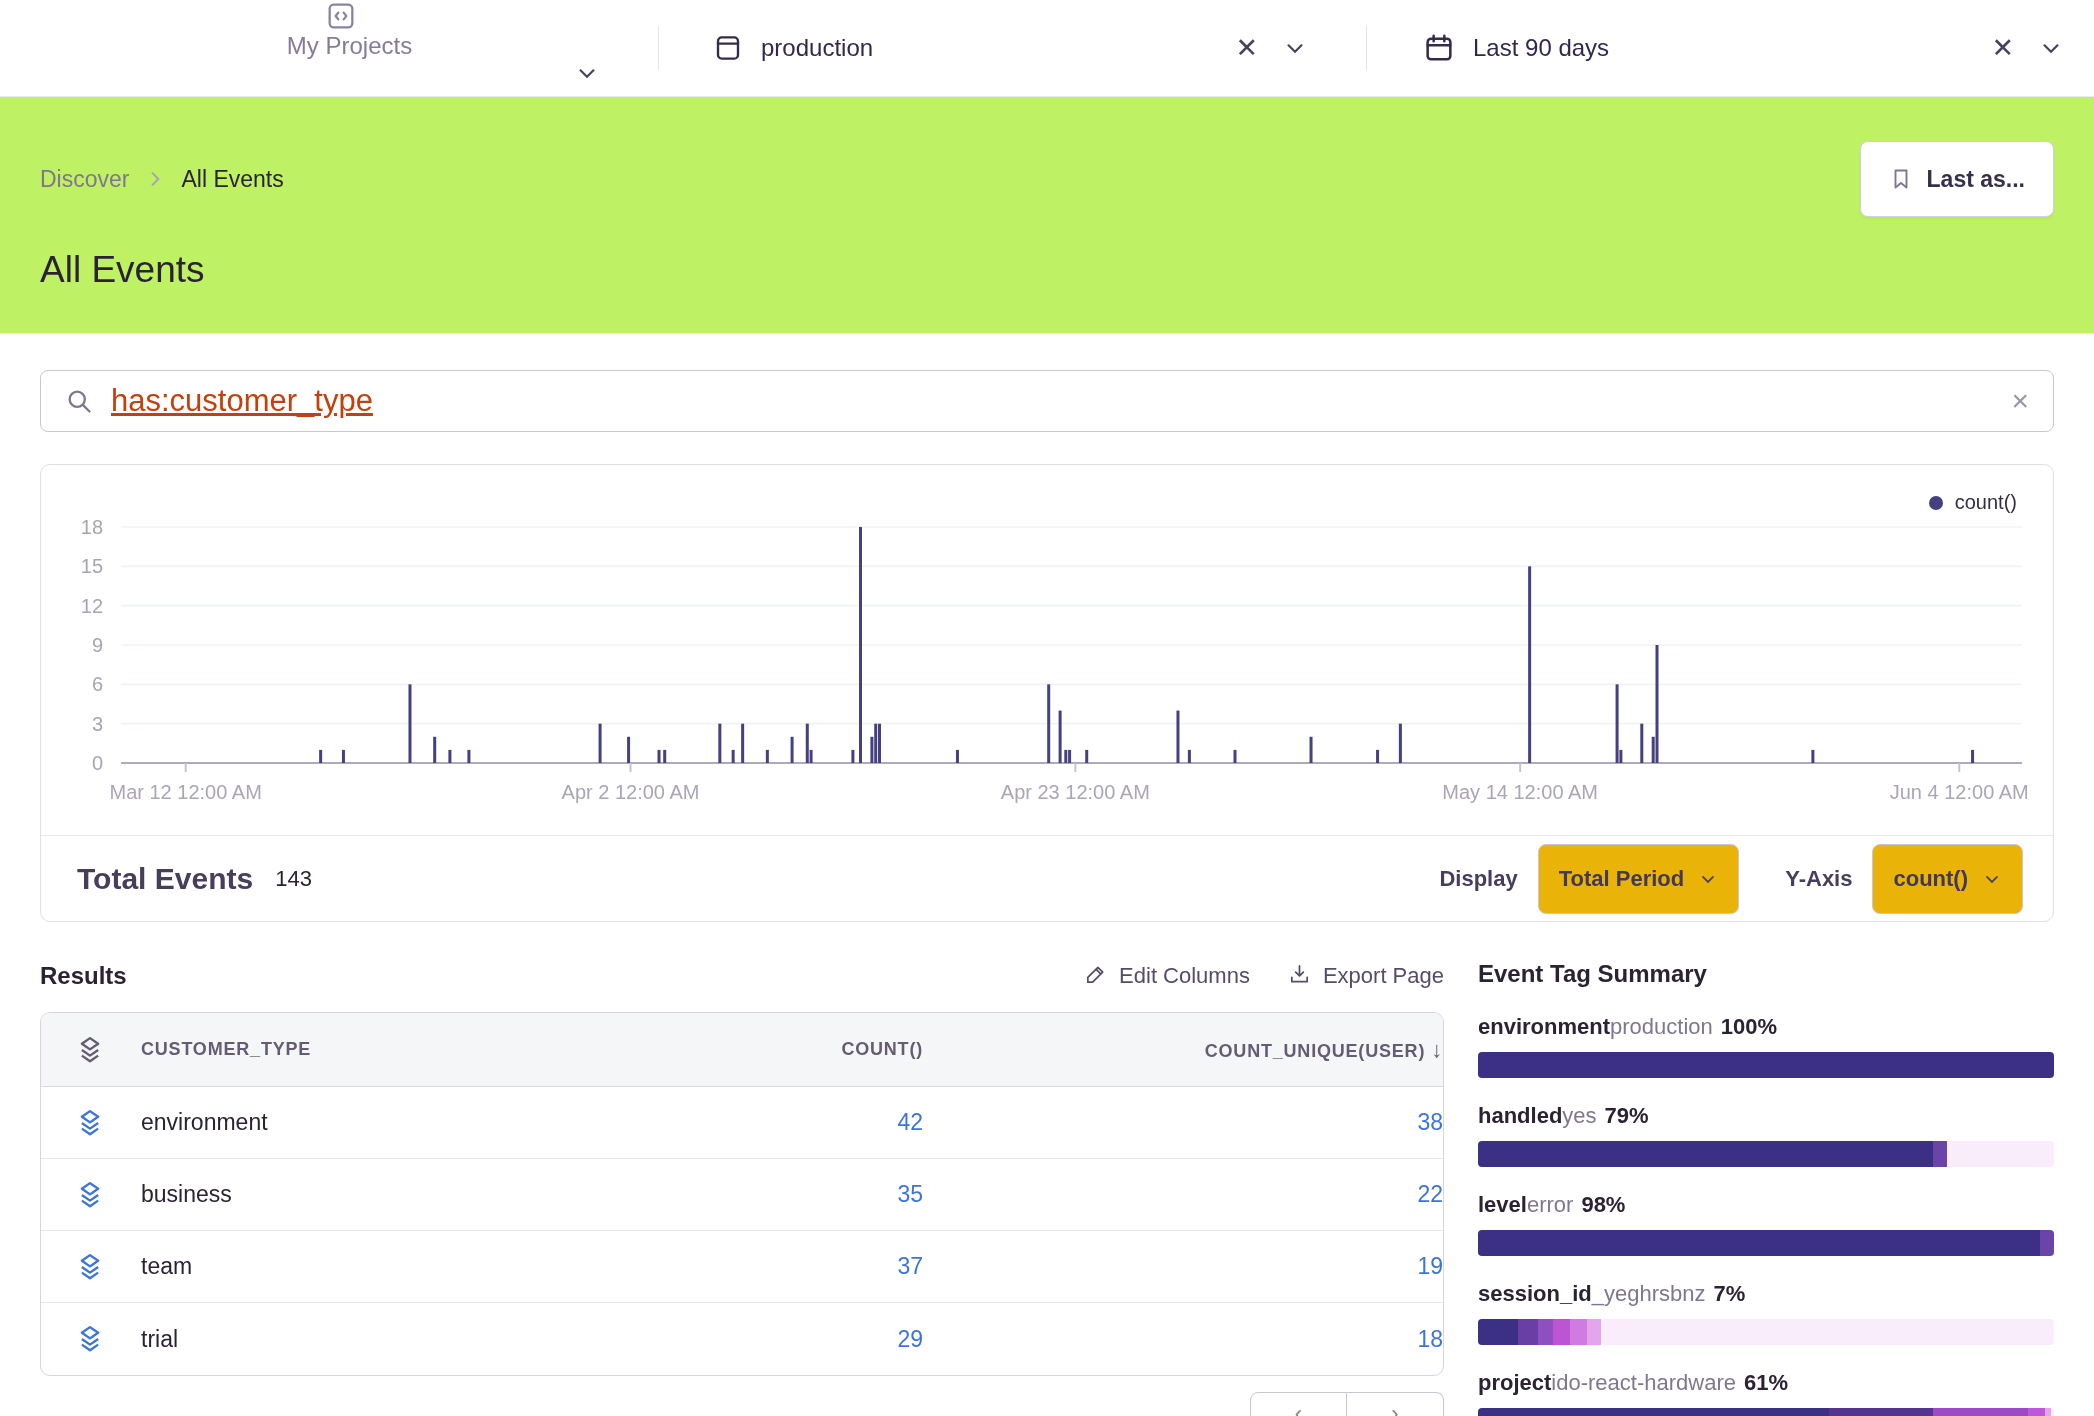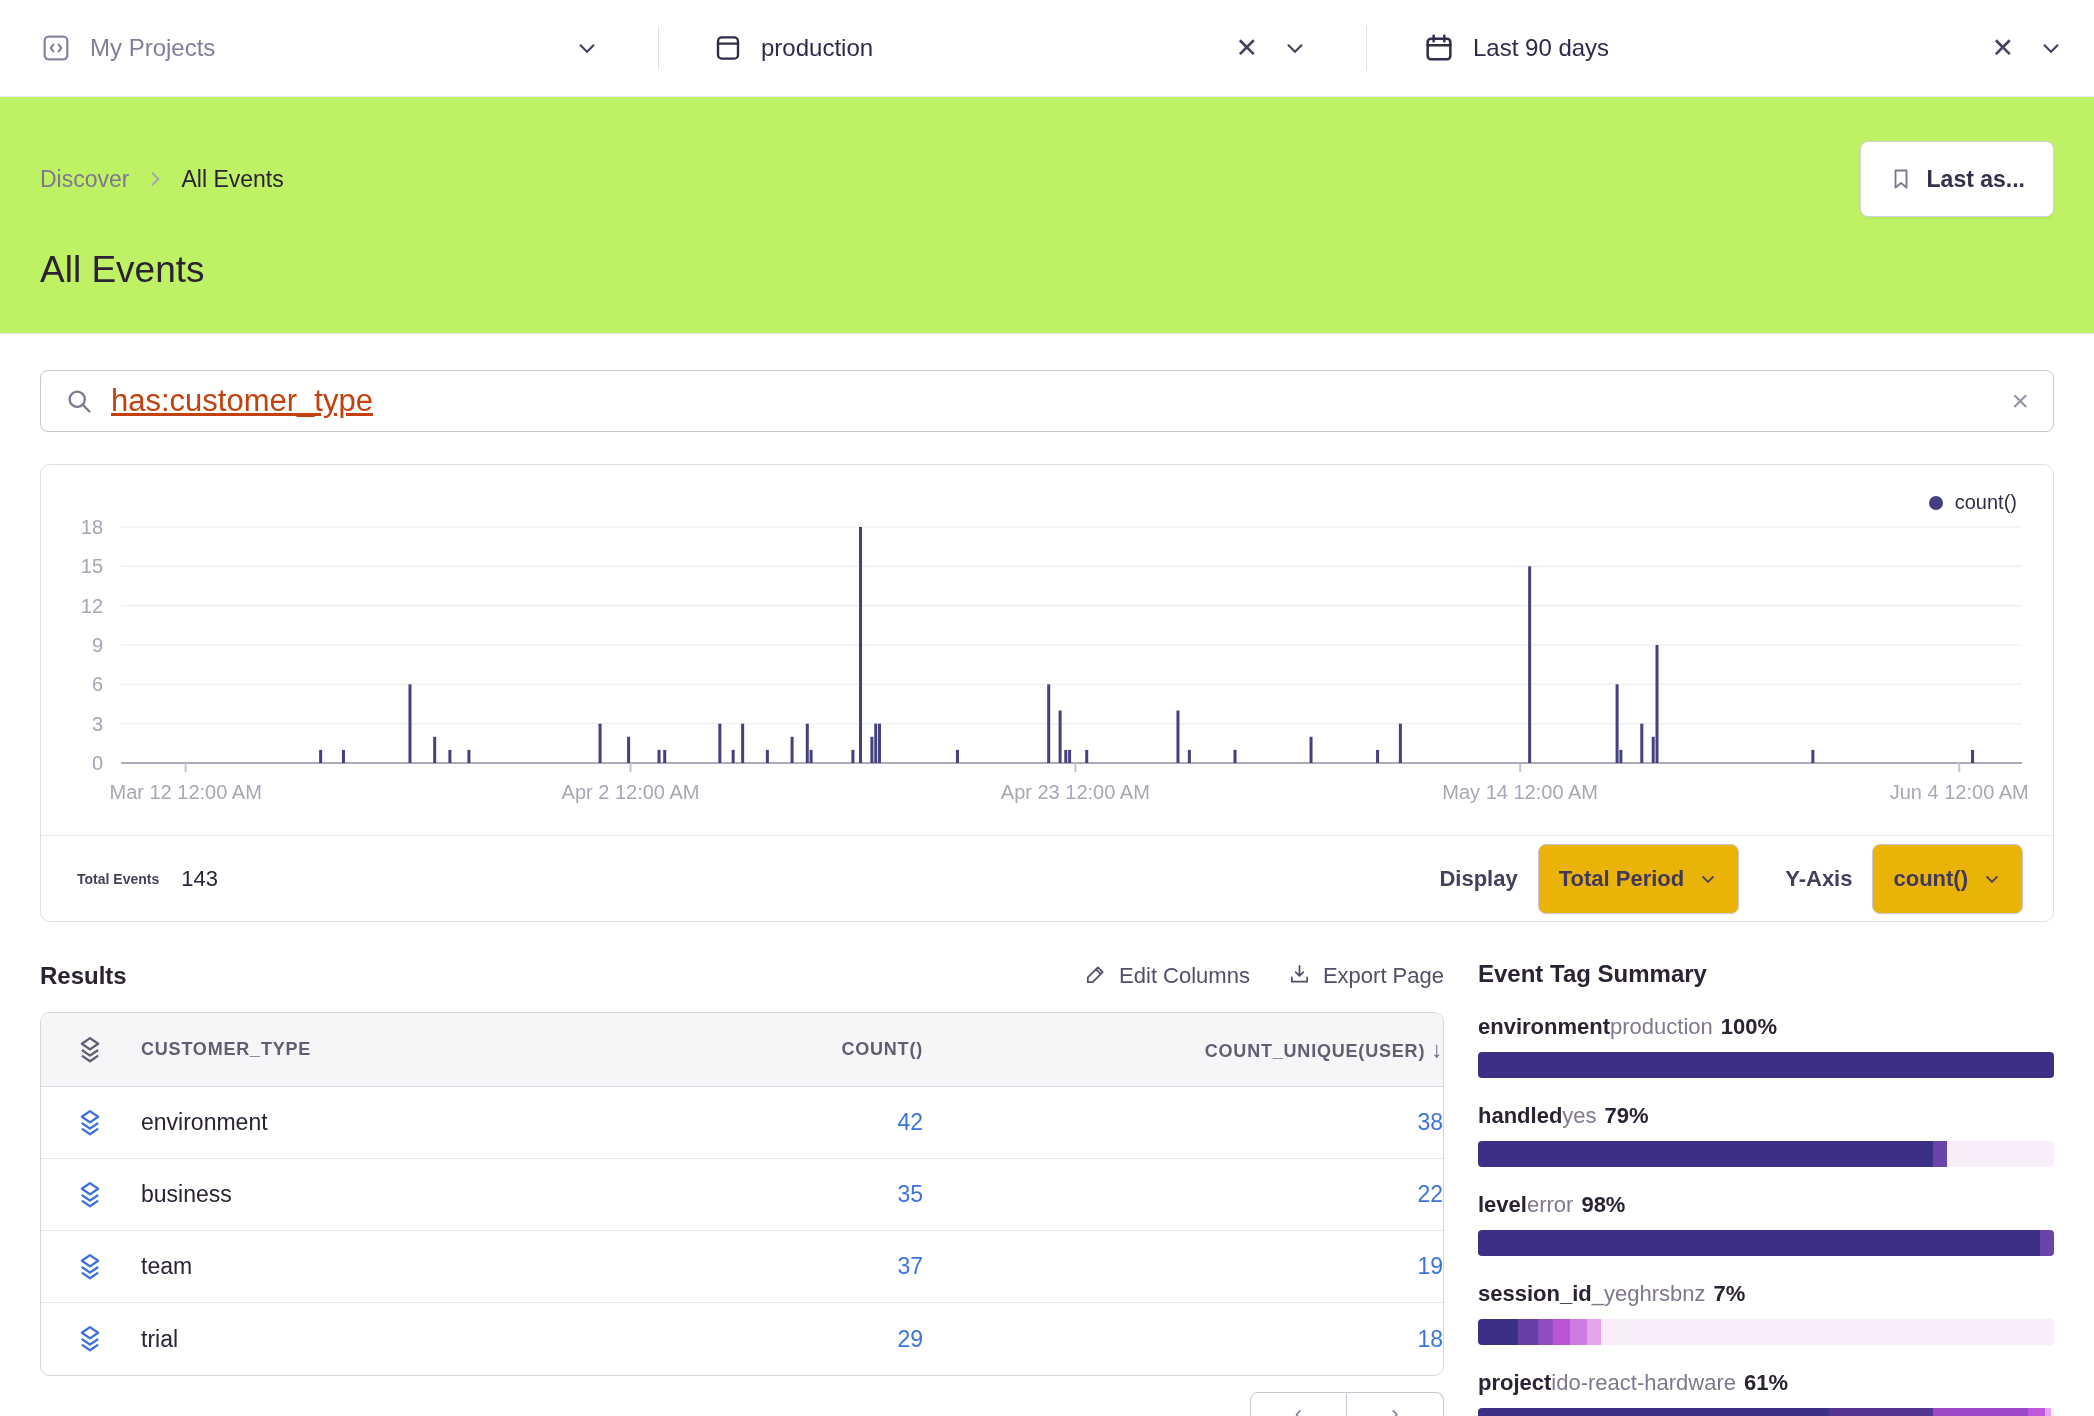--- a/index.html
+++ b/index.html
@@ -3,21 +3,21 @@
 <meta charset="utf-8">
 <style>
   * { margin:0; padding:0; box-sizing:border-box; }
   html,body { width:2094px; height:1416px; overflow:hidden; background:#fff;
     font-family:"Liberation Sans","DejaVu Sans",sans-serif; color:#2B2233; }
 
   
   .topbar { height:97px; display:flex; align-items:center; background:#fff;
     border-bottom:1px solid #ECE9EF; }
   .tb-sec { display:flex; align-items:center; height:100%; }
-  .tb-sec.s1 { width:658px; padding-left:40px; }
+  .tb-sec.s1 { width:658px; padding-left:23px;flex-direction:column; }
   .tb-sec.s2 { width:707px; padding-left:54px; }
   .tb-sec.s3 { flex:1; padding-left:56px; padding-right:30px; }
   .tb-divider { width:1px; height:44px; background:#E6E3EA; }
   .tb-label { font-size:24px; margin-left:18px; }
   .muted { color:#857C99; }
   .dark  { color:#32294A; font-weight:400; }
   .tb-controls { margin-left:auto; display:flex; align-items:center; gap:24px; }
   .s1 .tb-controls { margin-right:58px; }
   .s2 .tb-controls { margin-right:58px; }
   .xglyph { font-size:27px; color:#4A415E; line-height:1; cursor:pointer; }
@@ -43,21 +43,21 @@
   .search-clear { font-size:30px; color:#9B94A9; cursor:pointer; line-height:1; }
 
   
   .chart-card { position:relative; border:1.5px solid #E2DEE6; border-radius:10px; height:458px; background:#fff; }
   .legend { position:absolute; top:26px; right:36px; display:flex; align-items:center; gap:12px;
     font-size:20px; color:#342C48; }
   .legend-dot { width:14px; height:14px; border-radius:50%; background:#454080; }
   .chart-svg-wrap { position:absolute; inset:0 0 86px 0; }
   .chart-footer { position:absolute; left:0; right:0; bottom:0; height:86px; border-top:1px solid #E9E6EC;
     display:flex; align-items:center; padding:0 30px 0 36px; }
-  .tot-label { font-size:14px; font-weight:700; color:#473E5C; }
+  .tot-label { font-size:30px; font-weight:700; color:#473E5C; }
   .tot-value { font-size:22px; color:#2B2233; margin-left:22px; }
   .foot-right { margin-left:auto; display:flex; align-items:center; }
   .foot-lbl { font-size:22px; font-weight:700; color:#473E5C; }
   .drop-btn { display:flex; align-items:center; gap:14px; border:1.5px solid #CBC6D3; border-radius:8px;
     background:#eab308; height:70px; padding:0 20px; font-size:22px; font-weight:600; color:#41385A;
     margin-left:20px; cursor:pointer; box-shadow:0 1px 2px rgba(43,34,51,.04); }
   .gap-lg { margin-left:46px; }
 
   
   .results-row { display:flex; gap:34px; margin-top:32px; }

